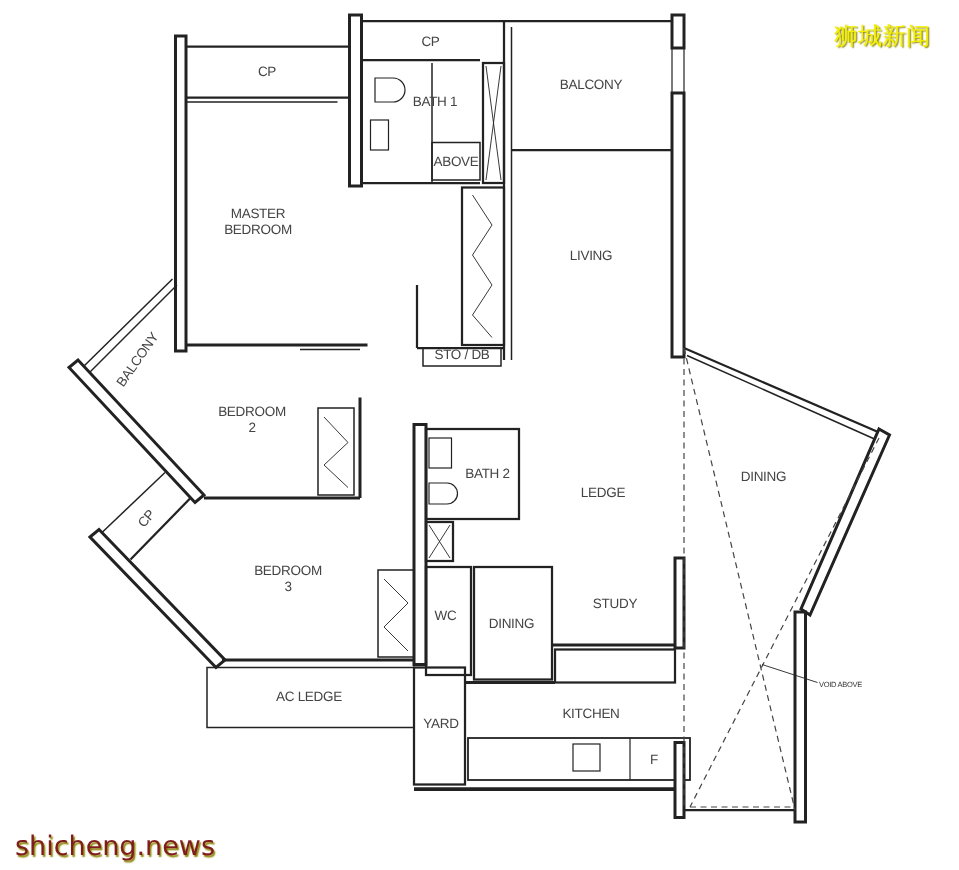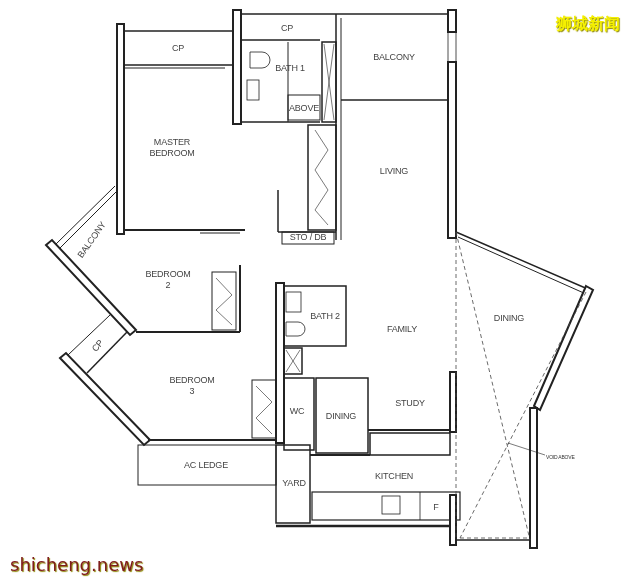--- a/index.html
+++ b/index.html
@@ -1,20 +1,20 @@
 <!DOCTYPE html>
 <html><head>
   <meta charset="utf-8">
   <style>
     html, body { margin: 0; padding: 0; background: #ffffff; }
     body { width: 639px; height: 580px; position: relative; overflow: hidden; font-family: "Liberation Sans", sans-serif; }
     #plan { position: absolute; left: 0; top: 0; width: 639px; height: 580px; }
     .lbl { position: absolute; font-family: "Liberation Sans", sans-serif; font-size: 9px; color: #444; text-align: center; line-height: 11px; letter-spacing: -0.2px; white-space: nowrap; transform: translate(-50%, -50%); }
     .lbl-small { font-size: 5px; color: #333; transform: none; }
-    .wm-cn { position: absolute; left: 556px; top: 14px; font-size: 16px; color: #f5f000; font-weight: bold; text-shadow: 1px 1px 1px #8a8400; font-family: "DejaVu Sans", sans-serif; }
+    .wm-cn { position: absolute; left: 556px; top: 14px; font-size: 16px; color: #f5f000; font-weight: normal; text-shadow: 1px 1px 1px #8a8400; font-family: "DejaVu Sans", sans-serif; }
     .wm-en { position: absolute; left: 10px; top: 554px; font-size: 18px; color: #7f1d1d; text-shadow: 1px 1px 1px #8a8400; font-family: "DejaVu Sans", sans-serif; }
   </style>
 </head>
 <body>
 
 <svg id="plan" viewBox="0 0 639 580" xmlns="http://www.w3.org/2000/svg">
   <g fill="none" stroke="#222" stroke-width="2">
 
     <rect x="117" y="24" width="7" height="210" fill="#fff"></rect>
 
@@ -123,21 +123,21 @@
   <div>BEDROOM</div>
 </div>
 <div class="lbl" style="left:394px;top:171px">LIVING</div>
 <div class="lbl" style="left:308px;top:237px">STO / DB</div>
 <div class="lbl" style="left:92px;top:240px;transform:translate(-50%,-50%) rotate(-55deg)">BALCONY</div>
 <div class="lbl" style="left:168px;top:280px">
   <div>BEDROOM</div>
   <div>2</div>
 </div>
 <div class="lbl" style="left:325px;top:316px">BATH 2</div>
-<div class="lbl" style="left:402px;top:329px">FAMILY</div>
+<div class="lbl" style="left:402px;top:329px">LEDGE</div>
 <div class="lbl" style="left:509px;top:318px">DINING</div>
 <div class="lbl" style="left:98px;top:346px;transform:translate(-50%,-50%) rotate(-50deg)">CP</div>
 <div class="lbl" style="left:192px;top:386px">
   <div>BEDROOM</div>
   <div>3</div>
 </div>
 <div class="lbl" style="left:297px;top:411px">WC</div>
 <div class="lbl" style="left:341px;top:416px">DINING</div>
 <div class="lbl" style="left:410px;top:403px">STUDY</div>
 <div class="lbl lbl-small" style="left:546px;top:452px">VOID ABOVE</div>

